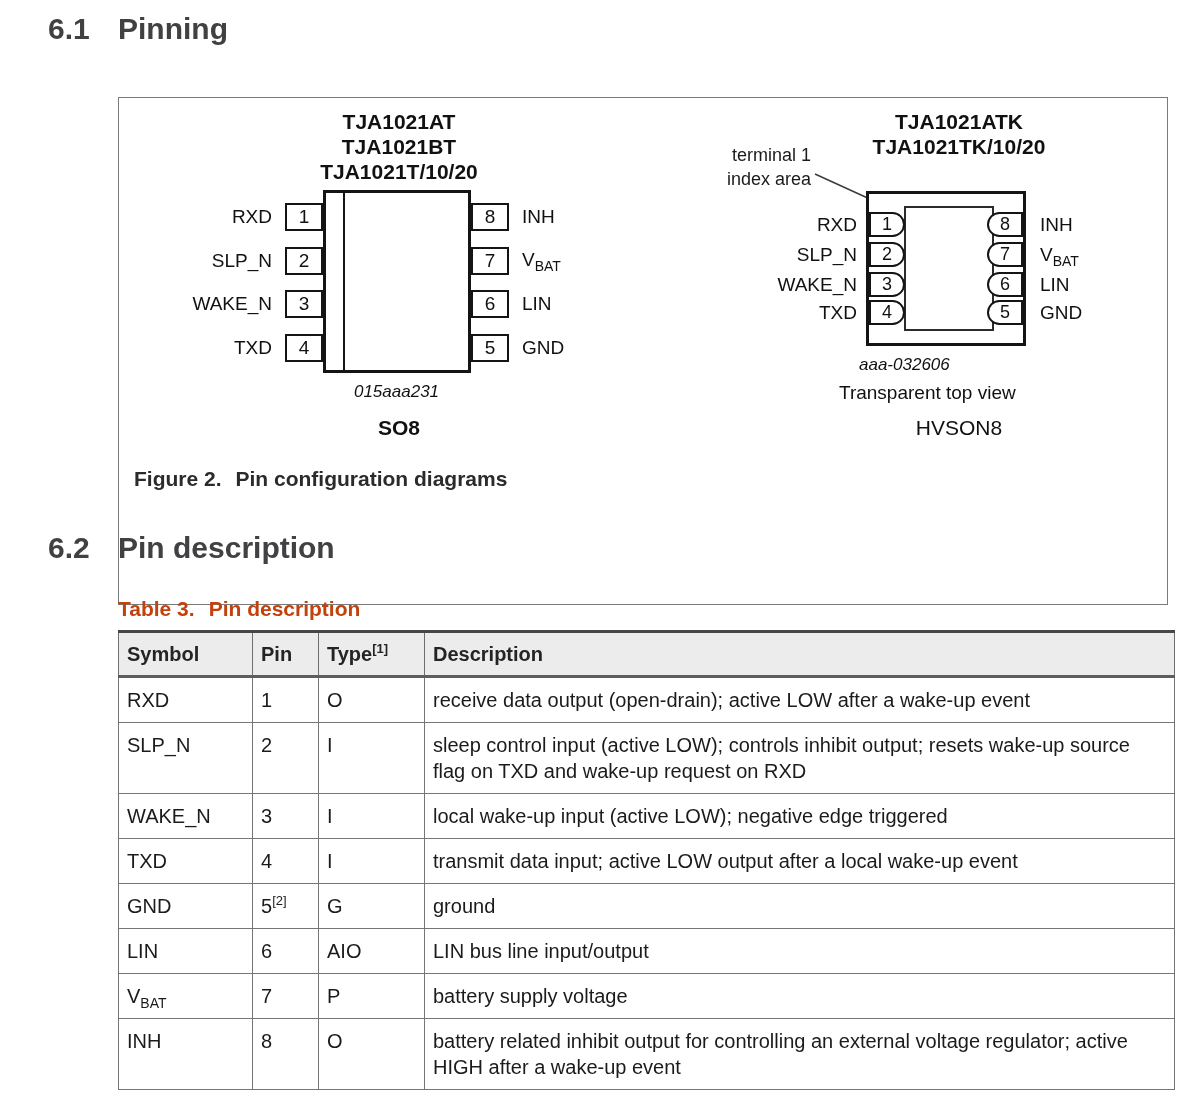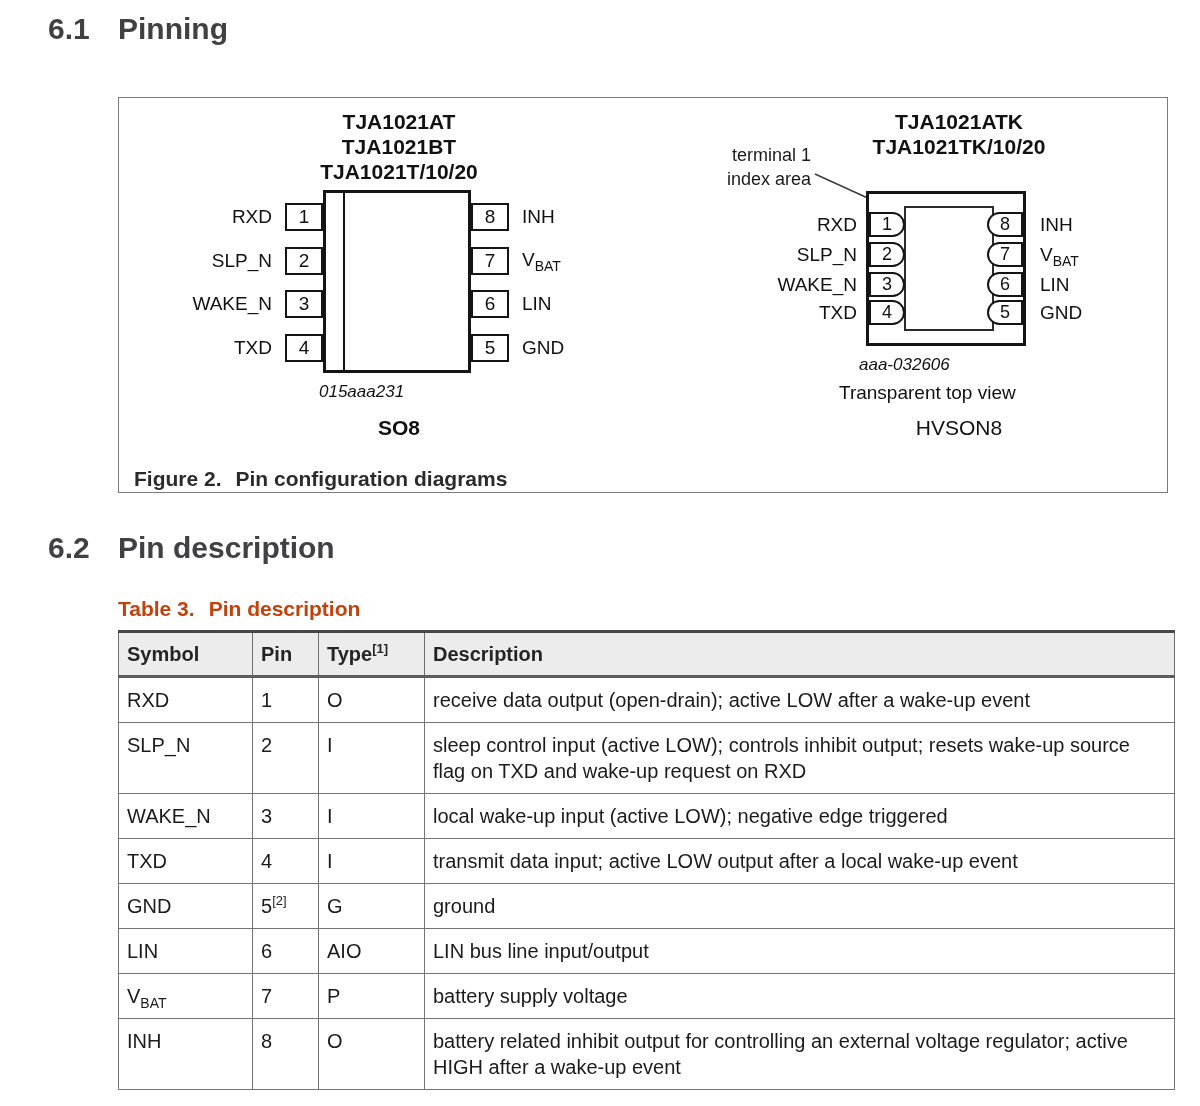--- a/index.html
+++ b/index.html
@@ -11,21 +11,21 @@
   }
 
   
   .section-heading { position: absolute; left: 48px; font-weight: bold; font-size: 30px; color: #414042; }
   .section-heading .sec-num { display: inline-block; width: 70px; }
   #heading-61 { top: 12px; }
   #heading-62 { top: 531px; }
 
   
   .figure-box {
-    position: absolute; left: 118px; top: 97px; width: 1050px; height: 396px;
+    position: absolute; left: 118px; top: 97px; width: 1050px; height: 508px;
     border: 1px solid #7a7a7a; background: #ffffff;
   }
   .fig-abs { position: absolute; }
   .pkg-title { text-align: center; font-weight: bold; font-size: 21px; line-height: 25px; color: #111; }
   #so8-title   { left: 130px; top: 11px; width: 300px; }
   #hv-title    { left: 690px; top: 11px; width: 300px; }
 
   
   #so8-body {
     left: 204px; top: 92px; width: 148px; height: 183px;
@@ -35,21 +35,21 @@
   .so8-row { position: absolute; height: 28px; display: flex; align-items: center; gap: 13px; }
   .so8-row.left  { left: 0;     width: 204px; justify-content: flex-end; }
   .so8-row.right { left: 352px; width: 220px; justify-content: flex-start; }
   .pin-box {
     width: 38px; height: 28px; border: 2px solid #141414; background: #fff;
     display: flex; align-items: center; justify-content: center;
     font-size: 19px; color: #111; flex: 0 0 auto;
   }
   .pin-label { font-size: 19px; color: #111; white-space: nowrap; }
   .pin-label sub, .hv-lab sub { font-size: 14px; }
-  #so8-id   { left: 200px; top: 284px; width: 155px; text-align: left; font-style: italic; font-size: 17px; color: #111; }
+  #so8-id   { left: 200px; top: 284px; width: 155px; text-align: center; font-style: italic; font-size: 17px; color: #111; }
   #so8-name { left: 180px; top: 318px; width: 200px; text-align: center; font-size: 21px; color: #111; font-weight: bold; }
 
   
   #hv-annot { left: 560px; top: 45px; width: 132px; text-align: right; font-size: 18px; line-height: 24px; color: #1b1b1b; }
   #hv-pointer { left: 0; top: 0; pointer-events: none; }
   #hv-pkg {
     left: 747px; top: 93px; width: 160px; height: 155px;
     border: 3px solid #141414; background: #fff;
   }
   #hv-pad {

